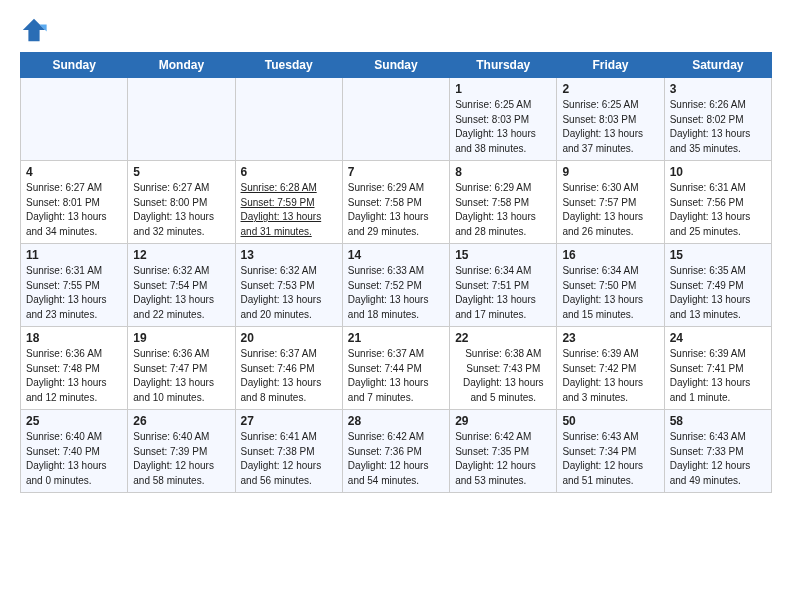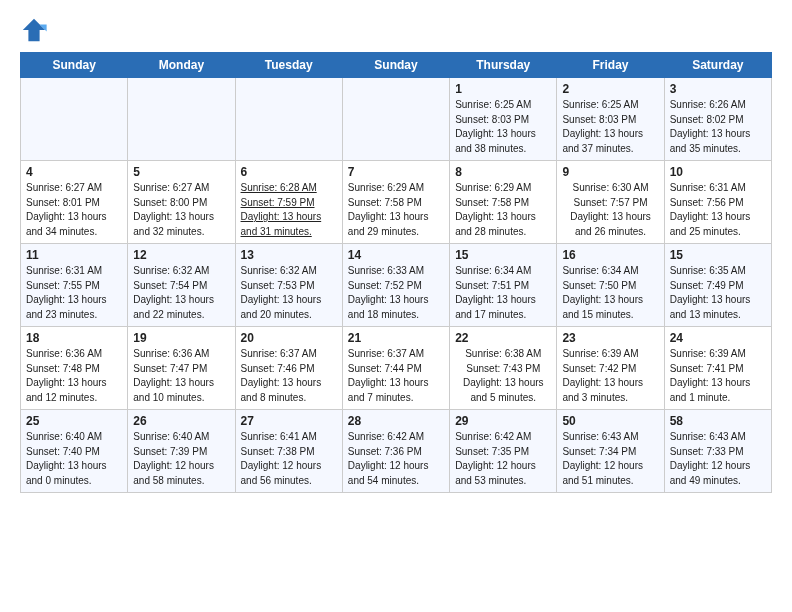--- a/index.html
+++ b/index.html
@@ -177,21 +177,21 @@
         </td>
         <td>
           <span class="day-num">8</span>
           <div class="day-info" style="white-space: pre-line;">Sunrise: 6:29 AM
 Sunset: 7:58 PM
 Daylight: 13 hours
 and 28 minutes.</div>
         </td>
         <td>
           <span class="day-num">9</span>
-          <div class="day-info" style="white-space: pre-line; text-align: center;">Sunrise: 6:30 AM
+          <div class="day-info" style="white-space: pre-line;">Sunrise: 6:30 AM
 Sunset: 7:57 PM
 Daylight: 13 hours
 and 26 minutes.</div>
         </td>
         <td>
           <span class="day-num">10</span>
           <div class="day-info" style="white-space: pre-line;">Sunrise: 6:31 AM
 Sunset: 7:56 PM
 Daylight: 13 hours
 and 25 minutes.</div>

